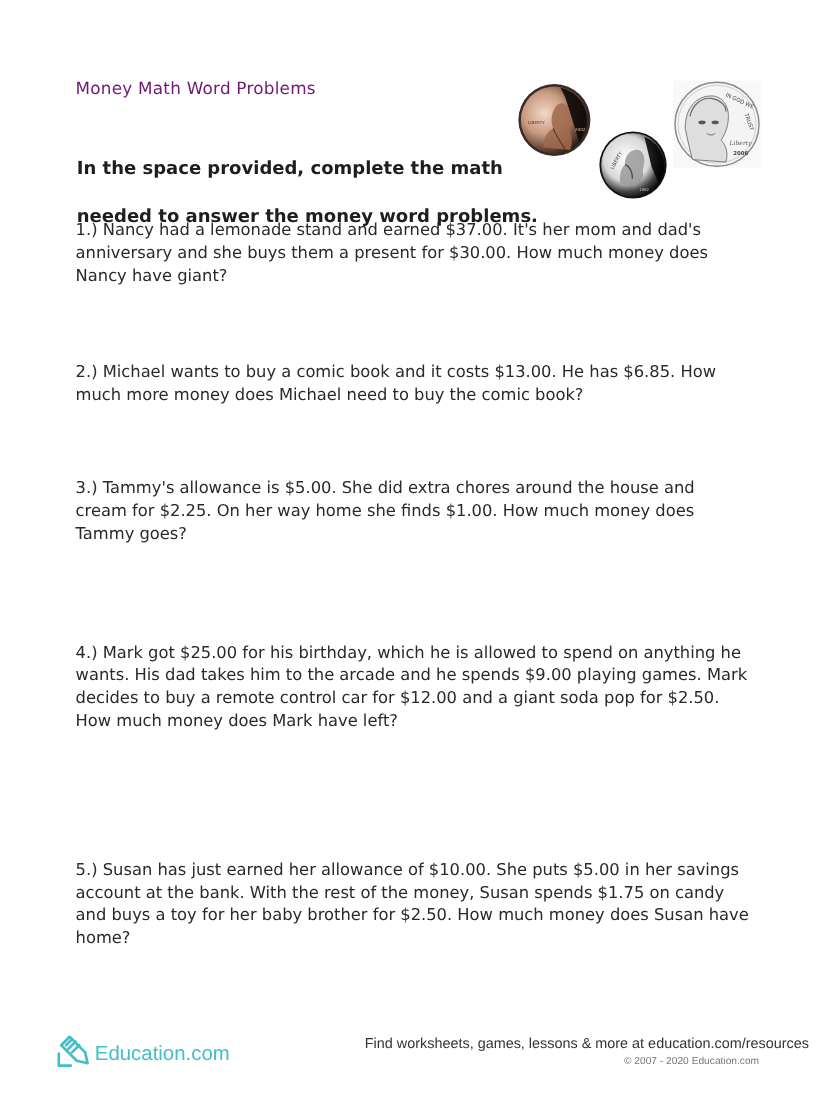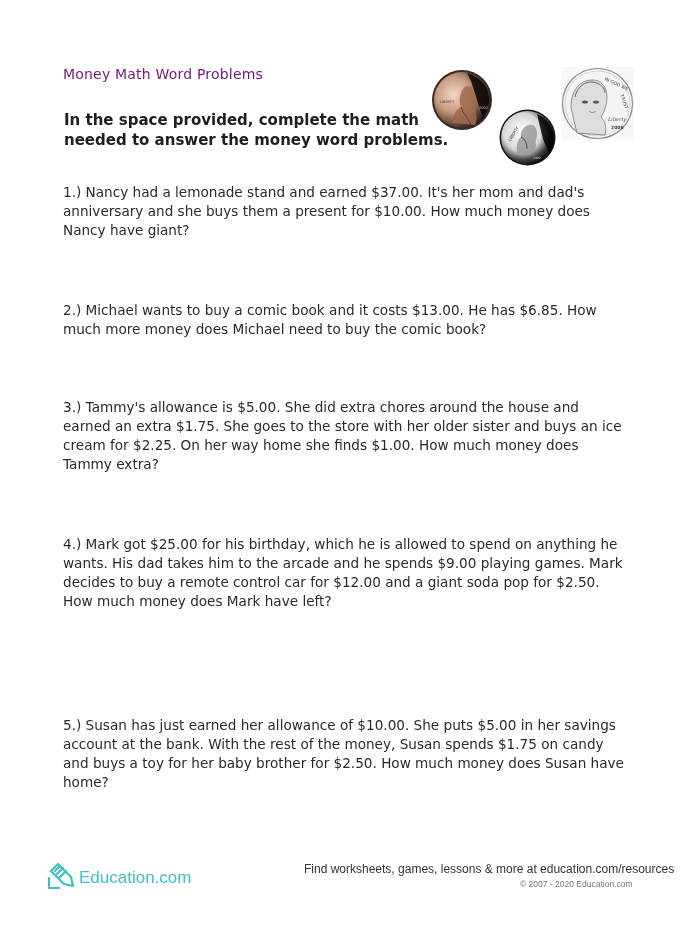--- a/index.html
+++ b/index.html
@@ -4,21 +4,21 @@
 <style>
   html, body { margin:0; padding:0; background:#ffffff; }
   body { width:700px; height:933px; position:relative; overflow:hidden;
          font-family:"DejaVu Sans", sans-serif; color:#1e1e1e; }
   .page { position:absolute; left:0; top:0; width:700px; height:933px; background:#ffffff; }
 
   .title { position:absolute; left:63px; top:66px; font-size:14px; font-weight:normal;
            color:#701a75; letter-spacing:0.2px; white-space:nowrap; }
   .subtitle { position:absolute; left:64px; top:110px; width:380px; font-size:15px;
               font-weight:bold; line-height:20px; color:#1e1e1e; }
-  .subtitle span { display:block; white-space:nowrap; }
+  .subtitle span { display:block; white-space:nowrap;margin-top:20px; }
 
   .coin { position:absolute; border-radius:50%; }
   .coin svg { width:100%; height:100%; display:block; }
   .penny { left:431px; top:69px; width:62px; height:62px; }
   .dime  { left:499px; top:109px; width:57px; height:57px; }
   .nickel{ left:561px; top:67px; width:73px; height:73px; }
 
   .problem { position:absolute; left:63px; width:600px; font-size:13.6px;
              line-height:19px; color:#2a2a2a; }
   .problem span { display:block; white-space:nowrap; }
@@ -101,34 +101,33 @@
       <path d="M28 44 C30 46 33 46 35 44" stroke="#666" stroke-width="0.8" fill="none"></path>
       <text x="44" y="14" font-size="4.5" fill="#444" font-family="DejaVu Sans, sans-serif" transform="rotate(25 46 12)">IN GOD WE</text>
       <text x="58" y="30" font-size="4.5" fill="#444" font-family="DejaVu Sans, sans-serif" transform="rotate(70 60 30)">TRUST</text>
       <text x="47" y="54" font-size="5" fill="#555" font-style="italic" font-family="DejaVu Serif, serif">Liberty</text>
       <text x="50" y="62" font-size="4.5" fill="#444" font-weight="bold" font-family="DejaVu Sans, sans-serif">2006</text>
     </svg>
   </div>
 
   <div class="problem" id="p1">
     <span>1.) Nancy had a lemonade stand and earned $37.00. It's her mom and dad's</span>
-    <span>anniversary and she buys them a present for $10.00. How much money does</span>
+    <span>anniversary and she buys them a present for $30.00. How much money does</span>
     <span>Nancy have giant?</span>
   </div>
 
   <div class="problem" id="p2">
     <span>2.) Michael wants to buy a comic book  and it costs $13.00. He has $6.85. How</span>
     <span>much more money does Michael need to buy the comic book?</span>
   </div>
 
   <div class="problem" id="p3">
     <span>3.) Tammy's allowance is $5.00. She did extra chores around the house and</span>
-    <span>earned an extra $1.75. She goes to the store with her older sister and buys an ice</span>
     <span>cream for $2.25. On her way home she finds $1.00. How much money does</span>
-    <span>Tammy extra?</span>
+    <span>Tammy goes?</span>
   </div>
 
   <div class="problem" id="p4">
     <span>4.) Mark got $25.00 for his birthday, which he is allowed to spend on anything he</span>
     <span>wants. His dad takes him to the arcade and he spends $9.00 playing games. Mark</span>
     <span>decides to buy a remote control car for $12.00 and a giant soda pop for $2.50.</span>
     <span>How much money does Mark have left?</span>
   </div>
 
   <div class="problem" id="p5">

